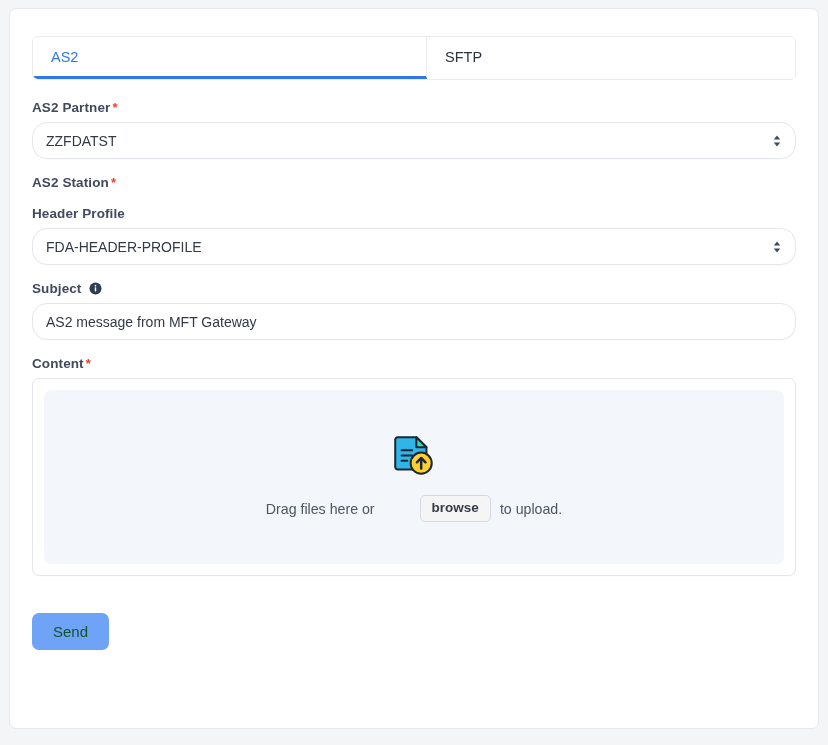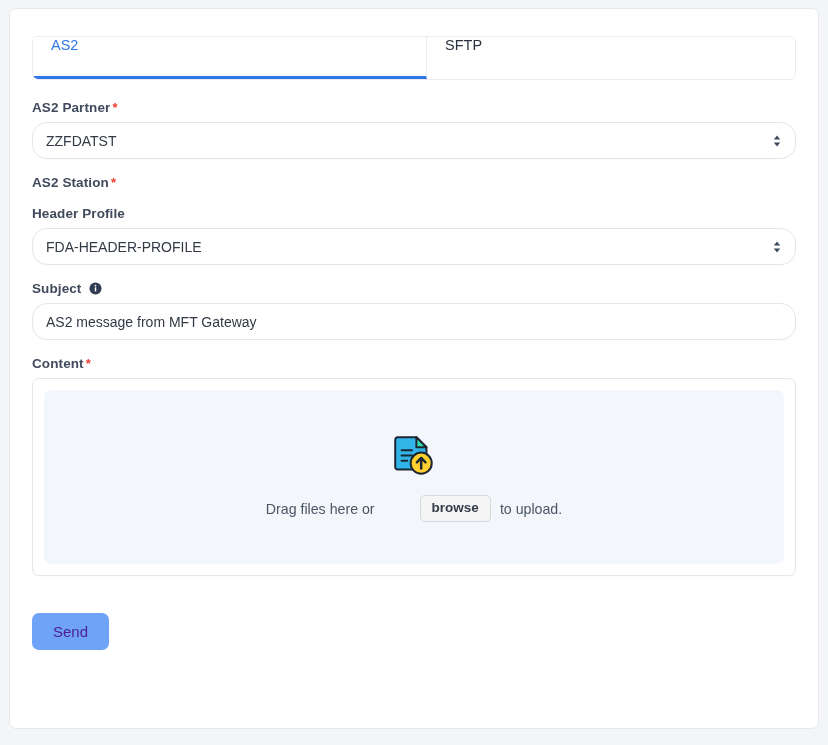--- a/index.html
+++ b/index.html
@@ -31,21 +31,21 @@
     margin: 27px 22px 0 22px;
     border: 1px solid #e9ebef;
     border-radius: 6px;
     background: #ffffff;
     overflow: hidden;
     height: 44px;
   }
   .tab {
     flex: 0 0 394px;
     display: flex;
-    align-items: flex-start;
+    align-items: center;
     padding: 0 18px;
     font-size: 14.5px;
     color: #2b3340;
     cursor: pointer;
     background: #ffffff;
     border-bottom: 3px solid transparent;
     height: 100%;
   }
   .tab.active {
     color: #2f77e8;
@@ -148,21 +148,21 @@
     padding: 5px 11px;
     cursor: pointer;
     line-height: 1.1;
     margin-left: 36px;
   }
 
   
   .send-btn {
     margin-top: 21px;
     background: #6fa3f7;
-    color: #4c1d95;
+    color: #14532d;
     border: none;
     border-radius: 7px;
     font-family: "Liberation Sans", sans-serif;
     font-size: 15px;
     padding: 11px 21px;
     cursor: pointer;
     line-height: 1;
   }
 </style>
 </head>

